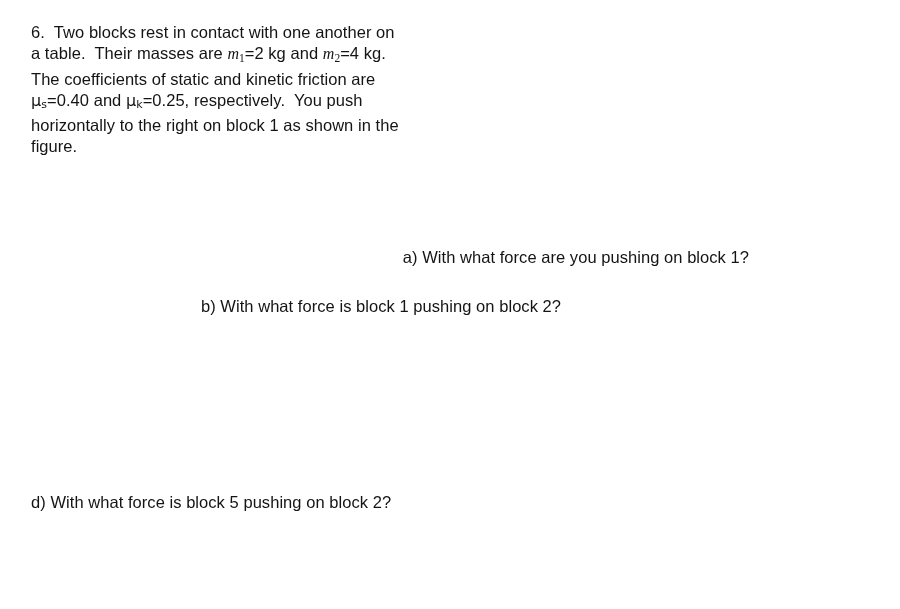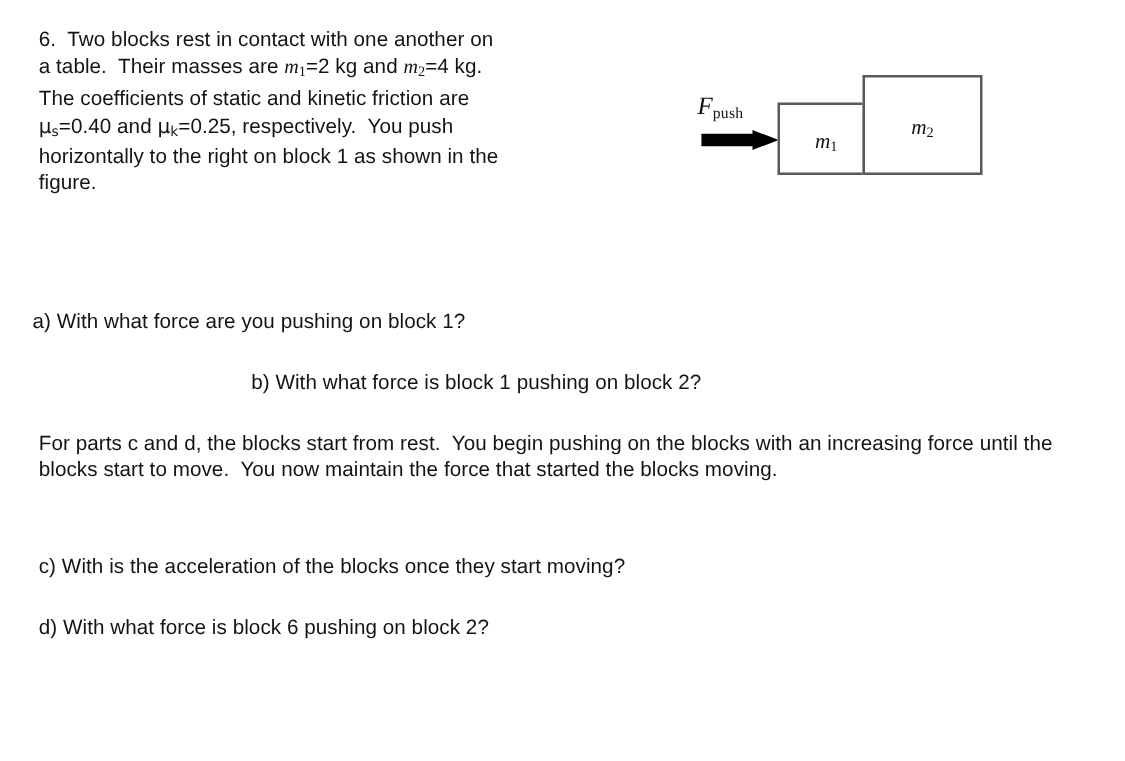--- a/index.html
+++ b/index.html
@@ -40,23 +40,24 @@
     width: 500px;
   }
 
   #constant-velocity-note {
     left: 31px;
     top: 198px;
     width: 700px;
   }
 
   #question-a {
-    left: 26px;
+    left: 49px;
     top: 247px;
     width: 700px;
+    text-align: right;
   }
 
   #question-b {
     left: 31px;
     top: 296px;
     width: 700px;
     text-align: center;
   }
 
   #start-from-rest-note {
@@ -180,44 +181,23 @@
 
 <div class="page">
 
   <div class="para" id="intro-paragraph"><span>6.  Two blocks rest in contact with one another on</span>
 <span>a table.  Their masses are </span><span class="var"><span>m</span><sub>1</sub></span><span>=2 kg and </span><span class="var"><span>m</span><sub>2</sub></span><span>=4 kg.</span>
 <span>The coefficients of static and kinetic friction are</span>
 <span class="greek"><span>μ</span><sub>s</sub></span><span>=0.40 and </span><span class="greek"><span>μ</span><sub>k</sub></span><span>=0.25, respectively.  You push</span>
 <span>horizontally to the right on block 1 as shown in the</span>
 <span>figure.</span></div>
 
-  <div id="figure">
-
-    <div id="force-label"><span>F</span><span class="sub">push</span></div>
-
-    <div id="force-arrow">
-      <svg width="62" height="16" viewBox="0 0 62 16" xmlns="http://www.w3.org/2000/svg">
-        <path d="M0 3 L41 3 L41 0 L62 8 L41 16 L41 13 L0 13 Z" fill="#000000"></path>
-      </svg>
-    </div>
-
-    <div class="block" id="block-1">
-      <span class="block-label"><span>m</span><sub>1</sub></span>
-    </div>
-
-    <div class="block" id="block-2">
-      <span class="block-label"><span>m</span><sub>2</sub></span>
-    </div>
-
-  </div>
 
 
   <div class="para" id="question-a">a) With what force are you pushing on block 1?</div>
 
   <div class="para" id="question-b">b) With what force is block 1 pushing on block 2?</div>
 
-  <div class="para" id="start-from-rest-note">For parts c and d, the blocks start from rest.  You begin pushing on the blocks with an increasing force until the blocks start to move.  You now maintain the force that started the blocks moving.</div>
-
-  <div class="para" id="question-c">c) With is the acceleration of the blocks once they start moving?</div>
-
-  <div class="para" id="question-d">d) With what force is block 6 pushing on block 2?</div>
+
+
+  <div class="para" id="question-d">d) With what force is block 5 pushing on block 2?</div>
 
 </div>
 
 </body></html>

